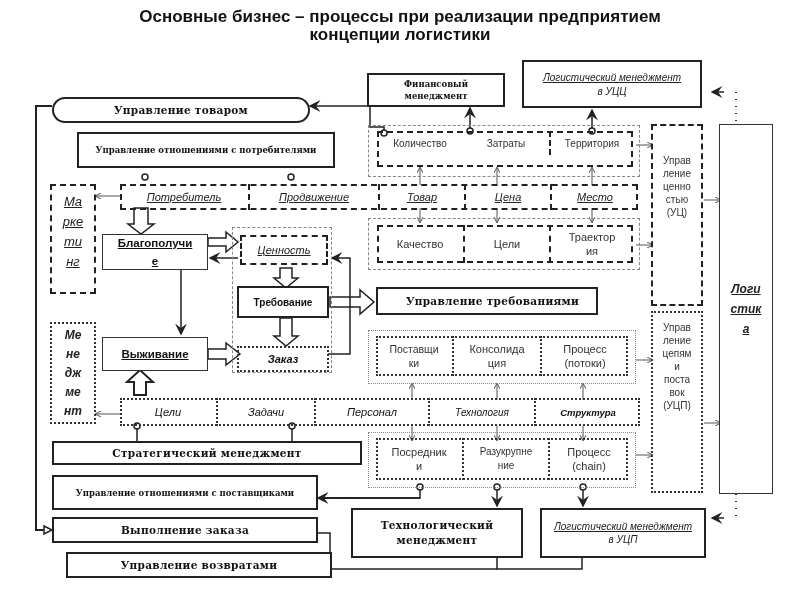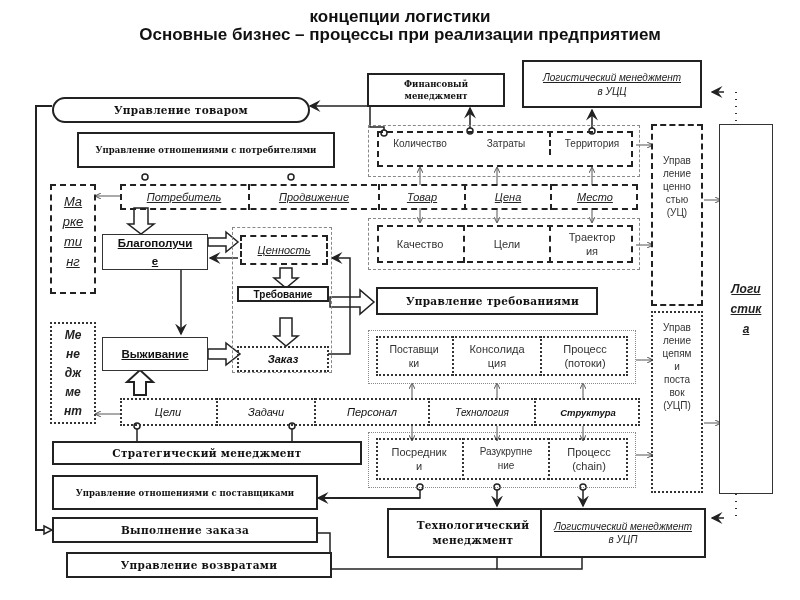--- a/index.html
+++ b/index.html
@@ -23,22 +23,22 @@
   .vert { font-family: "Liberation Sans", sans-serif; font-size: 10px; color: #333; line-height: 13px; }
   .vert-big { font-family: "Liberation Sans", sans-serif; font-style: italic; font-size: 13px; line-height: 20px; color: #222; }
   .cell { position: absolute; box-sizing: border-box; display: flex; align-items: center; justify-content: center; text-align: center; }
   svg.links { position: absolute; left: 0; top: 0; width: 800px; height: 600px; pointer-events: none; }
   .pre { white-space: pre-line; }
 </style>
 </head>
 <body>
 
 <div class="title">
+  <div>Основные бизнес – процессы при реализации предприятием</div>
   <div>концепции логистики</div>
-  <div>Основные бизнес – процессы при реализации предприятием</div>
 </div>
 
 <svg class="links" viewBox="0 0 800 600">
   <defs>
     <marker id="ah" markerWidth="8" markerHeight="8" refX="7" refY="4" orient="auto">
       <path d="M0,0 L8,4 L0,8 L3,4 Z" fill="#222"></path>
     </marker>
     <marker id="ahs" markerWidth="6" markerHeight="6" refX="5" refY="3" orient="auto">
       <path d="M0,0 L6,3 L0,6" fill="none" stroke="#555" stroke-width="1"></path>
     </marker>
@@ -175,21 +175,21 @@
 <div class="cell sans-md pre" style="left:463px;top:225px;width:86px;height:38px;border-left:2px dashed #222;">Цели</div>
 <div class="cell sans-md pre" style="left:549px;top:225px;width:84px;height:38px;border-left:2px dashed #222;">Траектор
 ия</div>
 
 <div class="box solid-thin bold-u pre" style="left:102px;top:234px;width:106px;height:36px;line-height:18px;">Благополучи
 е</div>
 <div class="box dash-grey" style="left:232px;top:227px;width:100px;height:146px;border-style:dashed;"></div>
 <div class="box dash ital-u" style="left:240px;top:235px;width:88px;height:30px;">
   <span>Ценность</span>
 </div>
-<div class="box solid" style="left:237px;top:286px;width:92px;height:16px;font-family:'Liberation Sans',sans-serif;font-weight:bold;font-size:10px;">
+<div class="box solid" style="left:237px;top:286px;width:92px;height:32px;font-family:'Liberation Sans',sans-serif;font-weight:bold;font-size:10px;">
   <span>Требование</span>
 </div>
 <div class="box dot bold-ital" style="left:237px;top:346px;width:92px;height:26px;">
   <span>Заказ</span>
 </div>
 <div class="box solid-thin bold-u" style="left:102px;top:337px;width:106px;height:34px;">
   <span>Выживание</span>
 </div>
 
 <div class="box solid serif" style="left:376px;top:287px;width:222px;height:28px;padding-left:11px;">
@@ -236,21 +236,21 @@
 </div>
 
 <div class="box solid serif" style="left:52px;top:517px;width:266px;height:26px;">
   <span>Выполнение заказа</span>
 </div>
 
 <div class="box solid serif" style="left:52px;top:552px;width:266px;height:26px;margin-left:14px;">
   <span>Управление возвратами</span>
 </div>
 
-<div class="box solid serif" style="left:351px;top:508px;width:172px;height:50px;line-height:15px;padding:0 19px;margin-left:36px;">
+<div class="box solid serif" style="left:351px;top:508px;width:172px;height:50px;line-height:15px;padding:0 19px;">
   <span>Технологический менеджмент</span>
 </div>
 
 <div class="box solid" style="left:540px;top:508px;width:166px;height:50px;flex-direction:column;">
   <span class="ital-u" style="font-size:10px;">Логистический менеджмент</span>
   <span class="ital" style="font-size:10px;margin-top:2px;">в УЦП</span>
 </div>
 
 <div class="box dash vert pre" style="left:651px;top:124px;width:52px;height:182px;align-items:flex-start;padding-top:28px;">Управ
 ление

